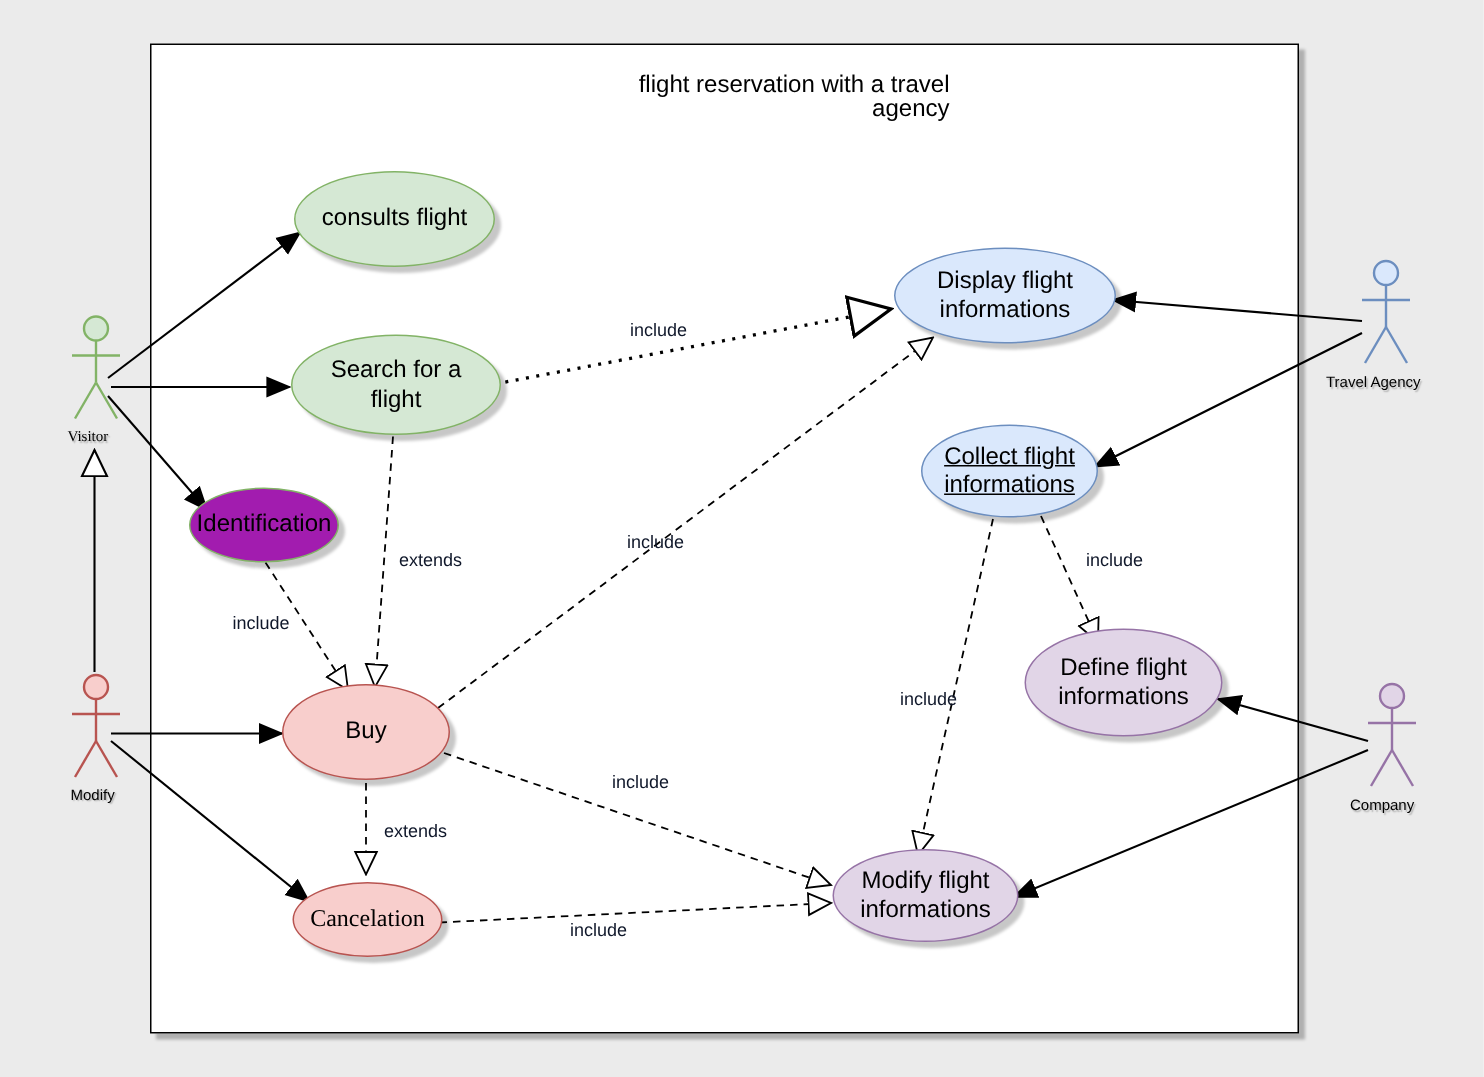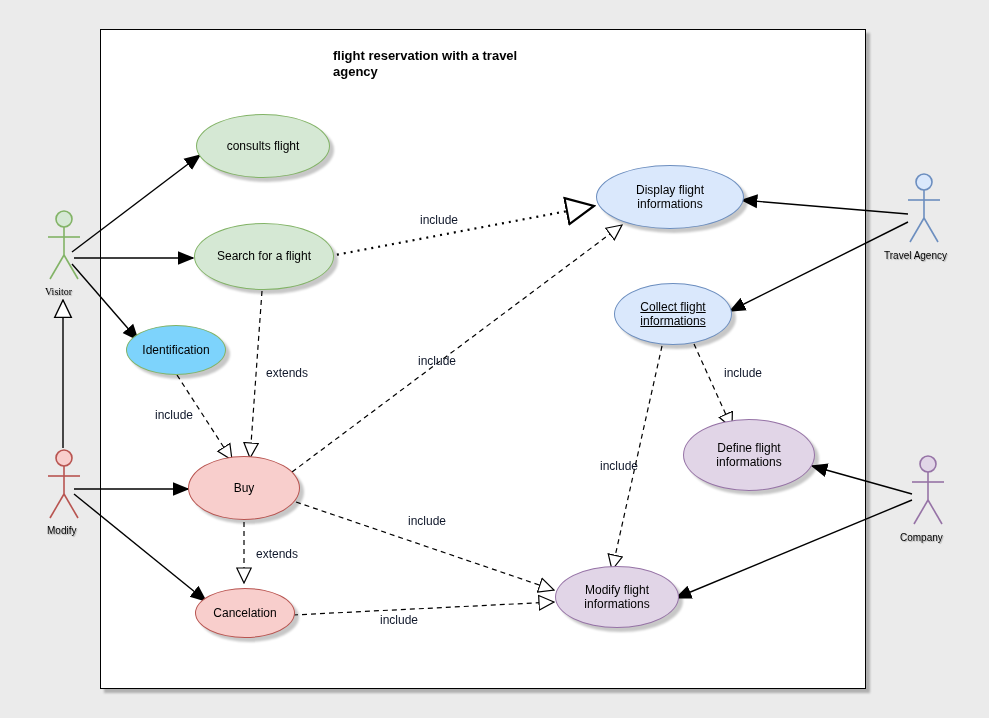--- a/index.html
+++ b/index.html
@@ -22,34 +22,34 @@
     border: 1px solid #000;
     box-sizing: border-box;
   }
   .system-shadow {
     position: absolute;
     background: rgba(0,0,0,0.25);
     filter: blur(1px);
   }
   .title {
     position: absolute;
-    font-size: 13px;
-    font-weight: bold;
-    text-align: left;
+    font-size: 16px;
+    font-weight: normal;
+    text-align: right;
     width: 300px;
   }
   .usecase {
     position: absolute;
     border: 1px solid;
     border-radius: 50%;
     display: flex;
     align-items: center;
     justify-content: center;
     text-align: center;
-    font-size: 12px;
+    font-size: 16px;
     line-height: 1.2;
     box-sizing: border-box;
     padding: 4px 8px;
   }
   .uc-shadow {
     position: absolute;
     border-radius: 50%;
     background: rgba(0,0,0,0.22);
     filter: blur(1px);
   }
@@ -144,31 +144,31 @@
   <div class="usecase" style="left:196px; top:114px; width:134px; height:64px; background:#d5e8d4; border-color:#82b366;">
     <span>consults flight</span>
   </div>
 
   <div class="uc-shadow" style="left:198px; top:227px; width:140px; height:67px;"></div>
   <div class="usecase" style="left:194px; top:223px; width:140px; height:67px; background:#d5e8d4; border-color:#82b366;">
     <span>Search for a flight</span>
   </div>
 
   <div class="uc-shadow" style="left:130px; top:329px; width:100px; height:50px;"></div>
-  <div class="usecase" style="left:126px; top:325px; width:100px; height:50px; background:#7dd3fc; border-color:#82b366;">
+  <div class="usecase" style="left:126px; top:325px; width:100px; height:50px; background:#a21caf; border-color:#82b366;">
     <span>Identification</span>
   </div>
 
   <div class="uc-shadow" style="left:192px; top:460px; width:112px; height:64px;"></div>
   <div class="usecase" style="left:188px; top:456px; width:112px; height:64px; background:#f8cecc; border-color:#b85450;">
     <span>Buy</span>
   </div>
 
   <div class="uc-shadow" style="left:199px; top:592px; width:100px; height:50px;"></div>
-  <div class="usecase" style="left:195px; top:588px; width:100px; height:50px; background:#f8cecc; border-color:#b85450;">
+  <div class="usecase" style="left:195px; top:588px; width:100px; height:50px; background:#f8cecc; border-color:#b85450;font-family:Liberation Serif, serif;">
     <span>Cancelation</span>
   </div>
 
   <div class="uc-shadow" style="left:600px; top:169px; width:148px; height:64px;"></div>
   <div class="usecase" style="left:596px; top:165px; width:148px; height:64px; background:#dae8fc; border-color:#6c8ebf;">
     <span style="white-space:pre-line;">Display flight
 informations</span>
   </div>
 
   <div class="uc-shadow" style="left:618px; top:287px; width:118px; height:62px;"></div>

